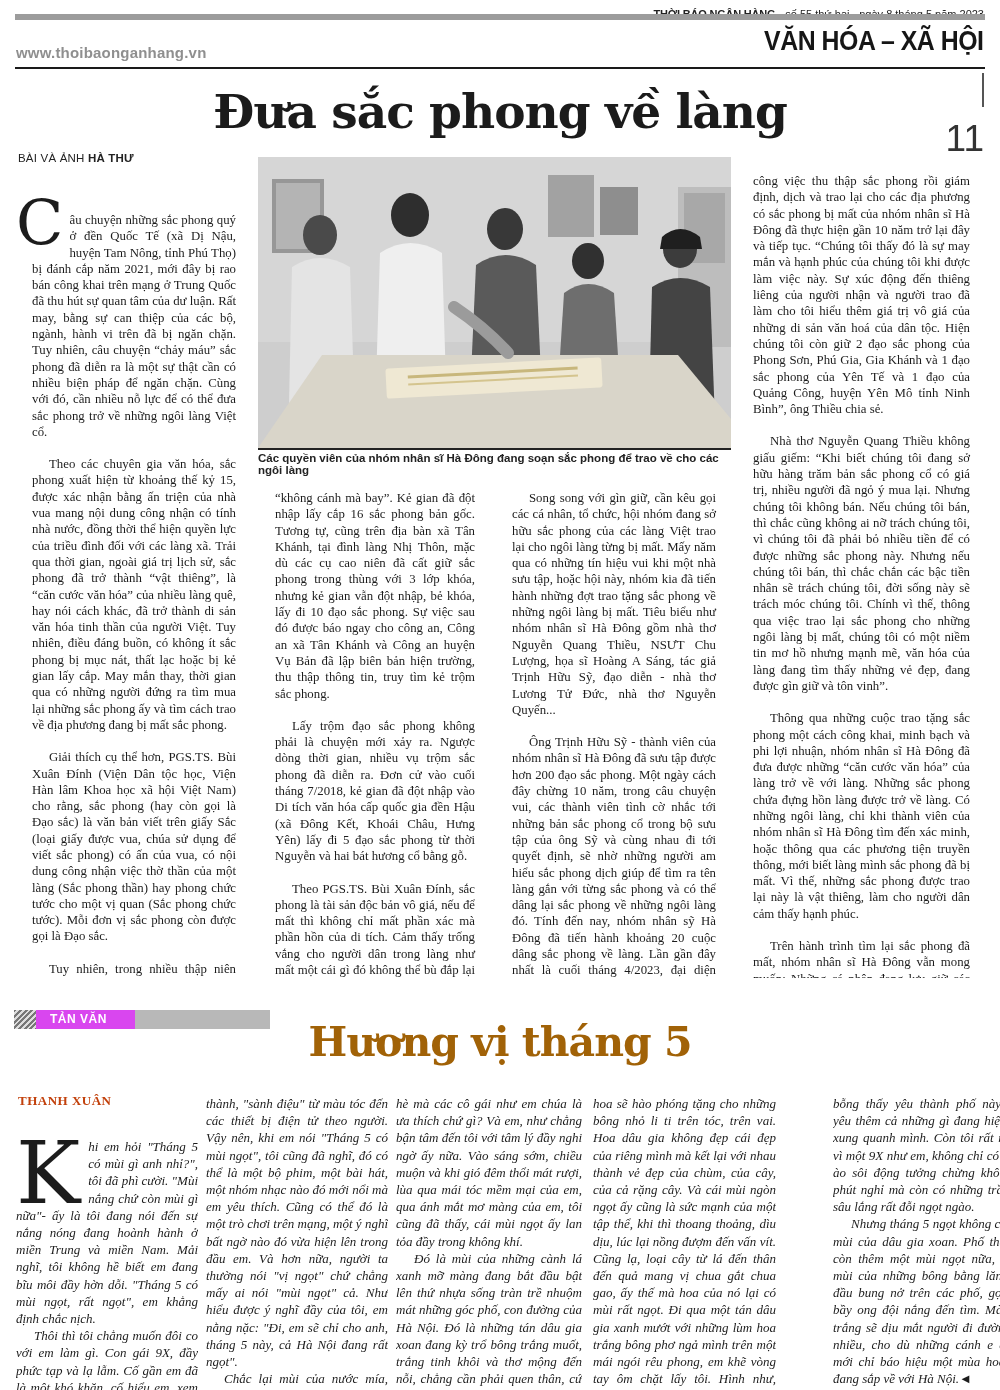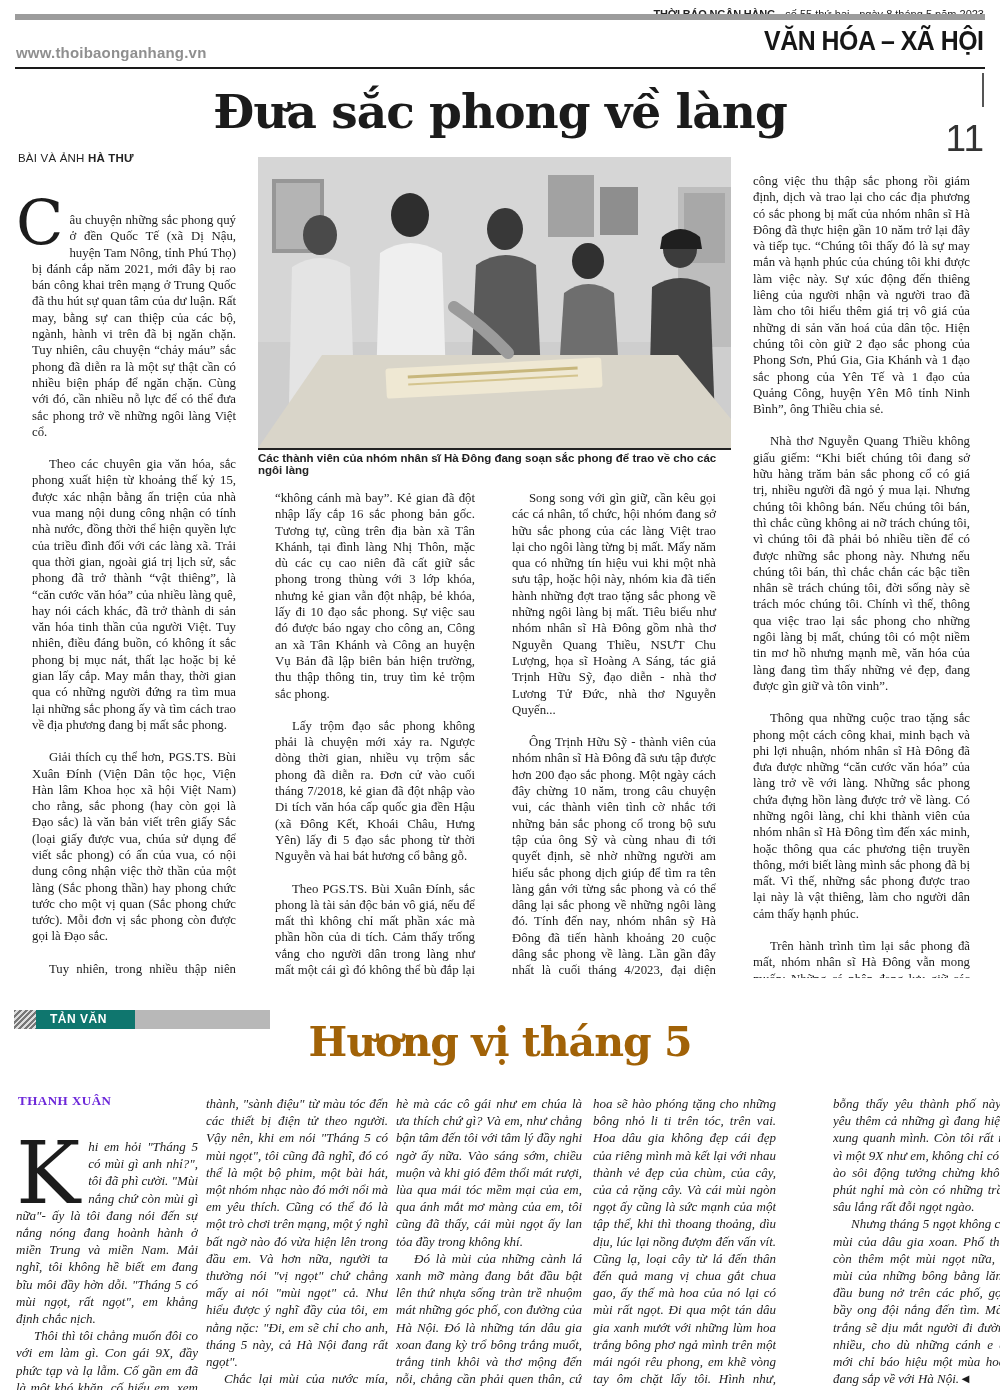--- a/index.html
+++ b/index.html
@@ -36,26 +36,26 @@
   .col1{top:196px;left:16px;width:236px;height:782px;}
   .col2{top:474px;left:259px;width:232px;height:504px;}
   .col3{top:474px;left:496px;width:236px;height:504px;}
   .col4{top:157px;left:737px;width:249px;height:821px;}
   .dropcap{float:left;font-size:62px;line-height:49px;padding:2px 6px 0 0;font-weight:normal;
            font-family:"DejaVu Serif","Liberation Serif",serif;}
   
   .tvbar{top:1010px;left:14px;width:256px;height:19px;background:#b8b8b8;}
   .tvhatch{position:absolute;left:0;top:0;width:22px;height:19px;
            background:repeating-linear-gradient(135deg,#777 0 2px,#ddd 2px 4px);}
-  .tvbadge{position:absolute;left:22px;top:0;height:19px;padding:0 28px 0 14px;background:#0f766e;
+  .tvbadge{position:absolute;left:22px;top:0;height:19px;padding:0 28px 0 14px;background:#d946ef;
            color:#fff;font-family:"Liberation Sans","DejaVu Sans",sans-serif;font-weight:bold;
            font-size:12px;line-height:19px;letter-spacing:.5px;}
   .tvheadline{top:1018px;left:0;right:0;text-align:center;font-size:41px;font-weight:bold;
               letter-spacing:-1px;color:#a16207;font-family:"DejaVu Serif","Liberation Serif",serif;}
-  .tvbyline{top:1093px;left:18px;font-size:13px;font-weight:bold;letter-spacing:.5px;color:#6d28d9;}
+  .tvbyline{top:1093px;left:18px;font-size:13px;font-weight:bold;letter-spacing:.5px;color:#c2410c;}
   .tvcol{overflow:hidden;text-align:justify;font-style:italic;font-size:13px;line-height:17.2px;}
   .tvcol p{margin:0;text-indent:18px;}
   .tvcol p.first{text-indent:0;}
   .tvcol1{top:1138px;left:16px;width:182px;height:252px;}
   .tvcol2{top:1095px;left:206px;width:182px;height:295px;}
   .tvcol3{top:1095px;left:396px;width:186px;height:295px;}
   .tvcol4{top:1095px;left:593px;width:183px;height:295px;}
   .tvcol5{top:1095px;left:833px;width:198px;height:295px;}
   .dropcapK{float:left;font-size:86px;line-height:66px;padding:2px 8px 0 0;font-style:normal;
             font-family:"DejaVu Serif","Liberation Serif",serif;}
@@ -103,21 +103,21 @@
     <path d="M404 80 Q422 64 442 80 L444 92 L402 92 Z" fill="#1f1f1f"></path>
     <path d="M390 291 L394 130 Q422 112 452 130 L458 291 Z" fill="#444444"></path>
 
     <path d="M0 291 L64 198 L420 198 L473 262 L473 291 Z" fill="#d9d5c9"></path>
     <rect x="128" y="206" width="216" height="30" rx="3" fill="#efe8d3" transform="rotate(-3 236 221)"></rect>
     <rect x="150" y="214" width="170" height="3" fill="#c8b77c" transform="rotate(-3 236 221)"></rect>
     <rect x="150" y="222" width="170" height="2" fill="#d4c48e" transform="rotate(-3 236 221)"></rect>
     <path d="M196 150 Q226 170 250 196" stroke="#9b9b9b" stroke-width="12" fill="none" stroke-linecap="round"></path>
   </svg>
 </div>
-<div class="abs caption">Các thành viên của nhóm nhân sĩ Hà Đông đang soạn sắc phong để trao về cho các ngôi làng</div>
+<div class="abs caption">Các quyền viên của nhóm nhân sĩ Hà Đông đang soạn sắc phong để trao về cho các ngôi làng</div>
 
 <div class="abs col col1">
   <span class="dropcap">C</span>
   <p class="first">âu chuyện những sắc phong quý ở đền Quốc Tế (xã Dị Nậu, huyện Tam Nông, tỉnh Phú Thọ) bị đánh cắp năm 2021, mới đây bị rao bán công khai trên mạng ở Trung Quốc đã thu hút sự quan tâm của dư luận. Rất may, bằng sự can thiệp của các bộ, ngành, hành vi trên đã bị ngăn chặn. Tuy nhiên, câu chuyện “chảy máu” sắc phong đã diễn ra là một sự thật cần có nhiều biện pháp để ngăn chặn. Cùng với đó, cần nhiều nỗ lực để có thể đưa sắc phong trở về những ngôi làng Việt cổ.</p>
   <p>Theo các chuyên gia văn hóa, sắc phong xuất hiện từ khoảng thế kỷ 15, được xác nhận bằng ấn triện của nhà vua mang nội dung công nhận có tính nhà nước, đồng thời thể hiện quyền lực của triều đình đối với các làng xã. Trải qua thời gian, ngoài giá trị lịch sử, sắc phong đã trở thành “vật thiêng”, là “căn cước văn hóa” của nhiều làng quê, hay nói cách khác, đã trở thành di sản văn hóa tinh thần của người Việt. Tuy nhiên, điều đáng buồn, có không ít sắc phong bị mục nát, thất lạc hoặc bị kẻ gian lấy cắp. May mắn thay, thời gian qua có những người đứng ra tìm mua lại những sắc phong ấy và tìm cách trao về địa phương đang bị mất sắc phong.</p>
   <p>Giải thích cụ thể hơn, PGS.TS. Bùi Xuân Đính (Viện Dân tộc học, Viện Hàn lâm Khoa học xã hội Việt Nam) cho rằng, sắc phong (hay còn gọi là Đạo sắc) là văn bản viết trên giấy Sắc (loại giấy được vua, chúa sử dụng để viết sắc phong) có ấn của vua, có nội dung công nhận việc thờ thần của một làng (Sắc phong thần) hay phong chức tước cho một vị quan (Sắc phong chức tước). Mỗi đơn vị sắc phong còn được gọi là Đạo sắc.</p>
   <p>Tuy nhiên, trong nhiều thập niên qua, có lẽ từ những năm 1990, nhiều làng quê đã bị mất sắc phong quý. Có nơi “mất lúc nào không hay”. Thậm chí, có nơi, các bô lão đã cất kỹ sắc phong trong hòm sắt nhưng một số đối tượng xấu vẫn đột nhập vào các ngôi đình, các cơ sở thờ tự lấy trộm sắc phong. Nhiều nơi, khi mất sắc phong đã báo chính quyền, truy tìm kẻ gian; nhưng cũng có nơi, vụ việc bị chìm trong im lặng… Còn nhớ, khoảng 3 năm trước, 16 đạo sắc phong được thờ phụng trong đình làng Hạ Xá, xã Tân Khánh (huyện Vụ Bản, Nam Định) đã</p>
 </div>
 
 <div class="abs col col2">

